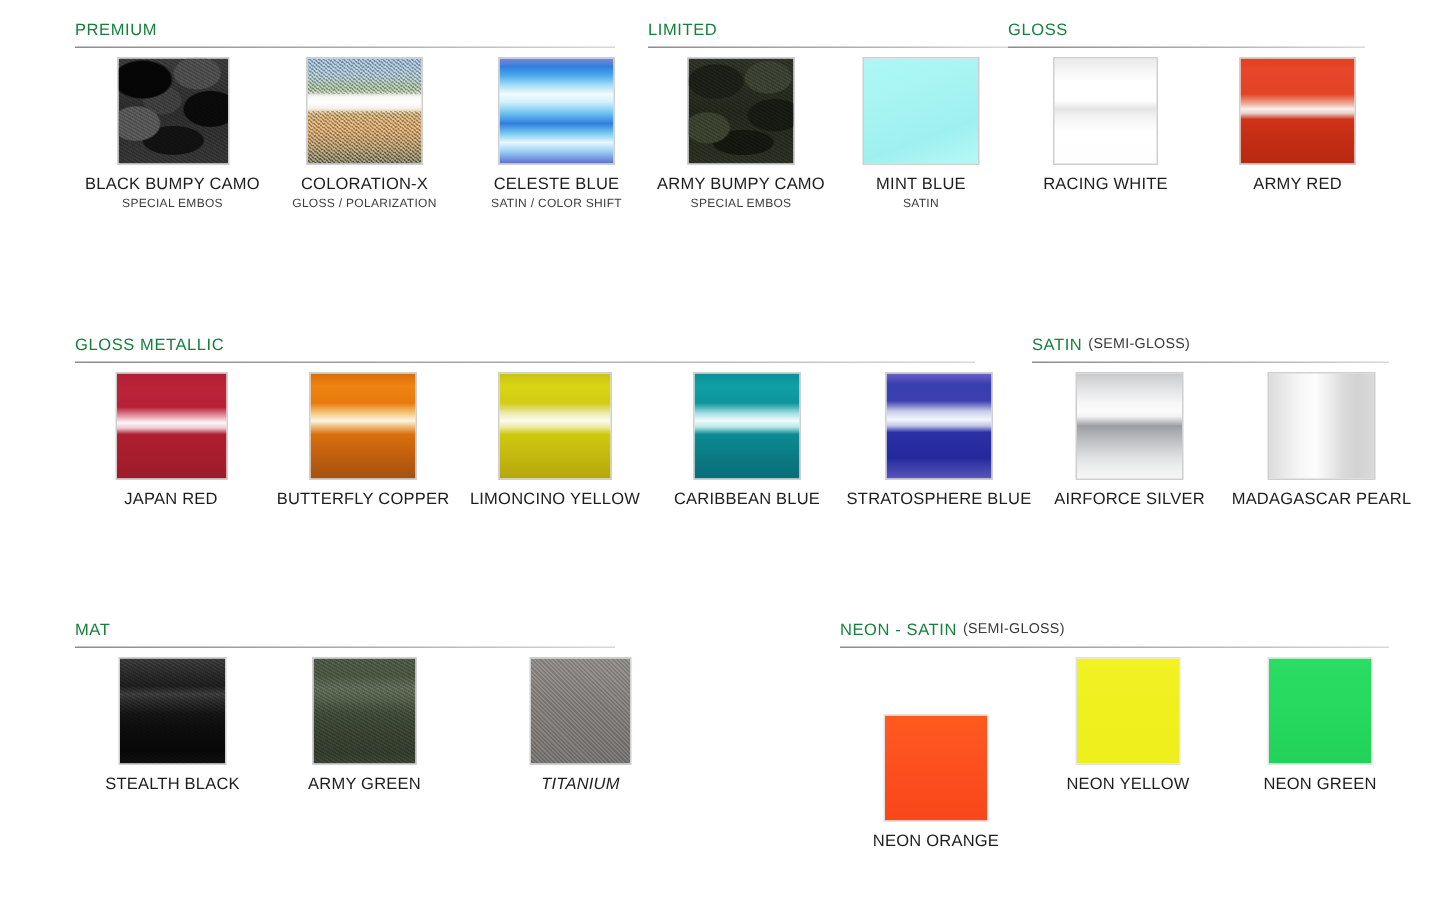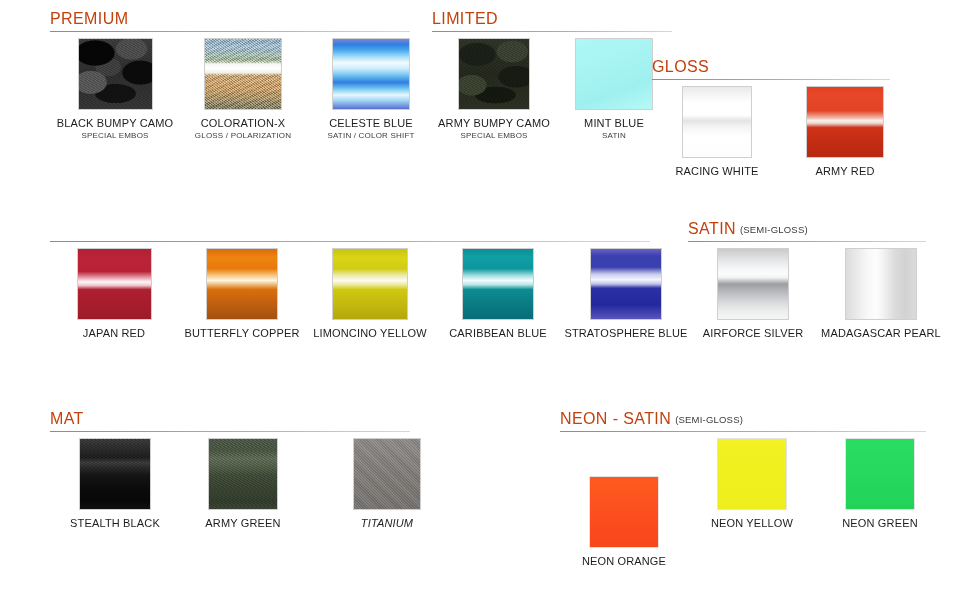--- a/index.html
+++ b/index.html
@@ -13,21 +13,21 @@
   
   .row{position:absolute;left:0;width:970px;}
   .row-1{top:10px;}
   .row-2{top:220px;}
   .row-3{top:410px;}
 
   
   .group{position:absolute;top:0;}
   .group-head{position:relative;height:26px;}
   .group-title{
-    font-size:16px;letter-spacing:.4px;color:#c2410c;
+    font-size:11px;letter-spacing:.4px;color:#15803d;
     font-weight:400;white-space:nowrap;line-height:18px;
     display:inline-block;vertical-align:baseline;
   }
   .group-sub{
     font-size:9.5px;letter-spacing:.2px;color:#3a3a3a;
     display:inline-block;margin-left:4px;vertical-align:baseline;
     position:relative;top:-1px;
   }
   .rule{
     position:absolute;left:0;top:21px;height:1px;
@@ -220,41 +220,41 @@
           </div>
           <div class="cell" style="left: 120px; width: 124px;">
             <div class="chip f-mint" style="width: 78px; height: 72px;">
               <div class="noise"></div>
             </div>
             <div class="cap">MINT BLUE</div>
             <div class="cap2">SATIN</div>
           </div>
         </div>
       </div>
-      <div class="group" style="left: 652px; margin-top: 48px;">
+      <div class="group" style="left: 672px;">
         <div class="group-head"><span class="group-title">GLOSS</span><div class="rule" style="width: 238px;"></div></div>
         <div class="swatches" style="left: 0px;">
           <div class="cell" style="left: 0px; width: 130px;">
             <div class="chip f-racing-white" style="width: 70px; height: 72px;">
               <div class="noise"></div>
             </div>
             <div class="cap">RACING WHITE</div>
           </div>
           <div class="cell" style="left: 128px; width: 130px;">
             <div class="chip f-super-red" style="width: 78px; height: 72px;">
               <div class="noise"></div>
             </div>
             <div class="cap">ARMY RED</div>
           </div>
         </div>
       </div>
     </div>
     <div class="row row-2" style="top: 220px;">
       <div class="group" style="left: 50px;">
-        <div class="group-head"><div class="rule" style="width: 600px;"></div></div>
+        <div class="group-head"><span class="group-title">GLOSS METALLIC</span><div class="rule" style="width: 600px;"></div></div>
         <div class="swatches" style="left: 0px;">
           <div class="cell" style="left: 0px; width: 128px;">
             <div class="chip f-japan-red" style="width: 75px; height: 72px;">
               <div class="noise"></div>
             </div>
             <div class="cap">JAPAN RED</div>
           </div>
           <div class="cell" style="left: 128px; width: 128px;">
             <div class="chip f-butterfly-copper" style="width: 72px; height: 72px;">
               <div class="noise"></div>

